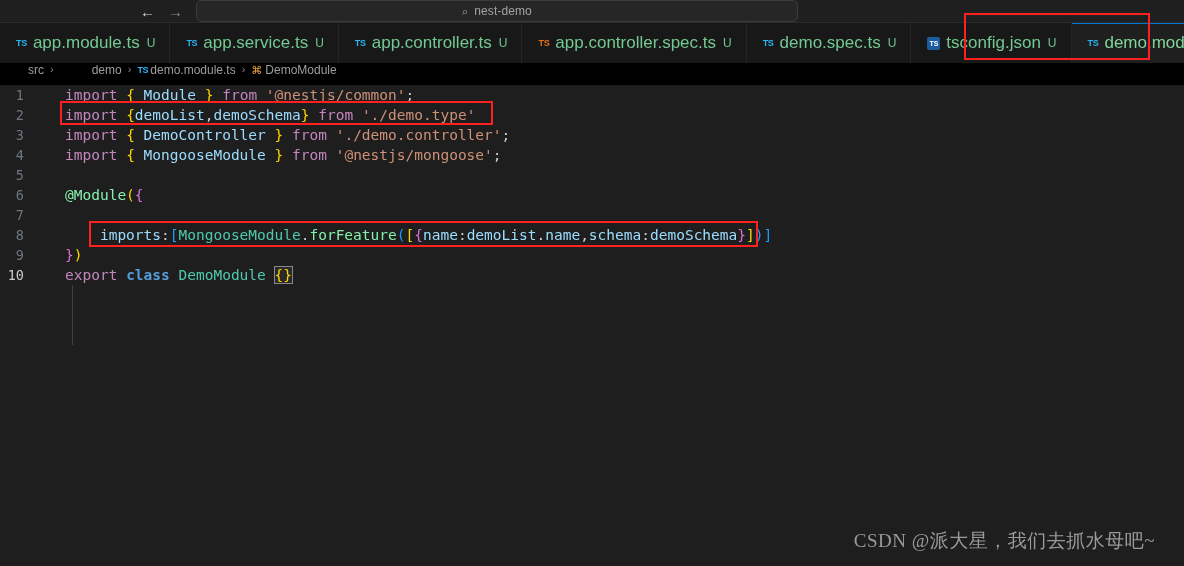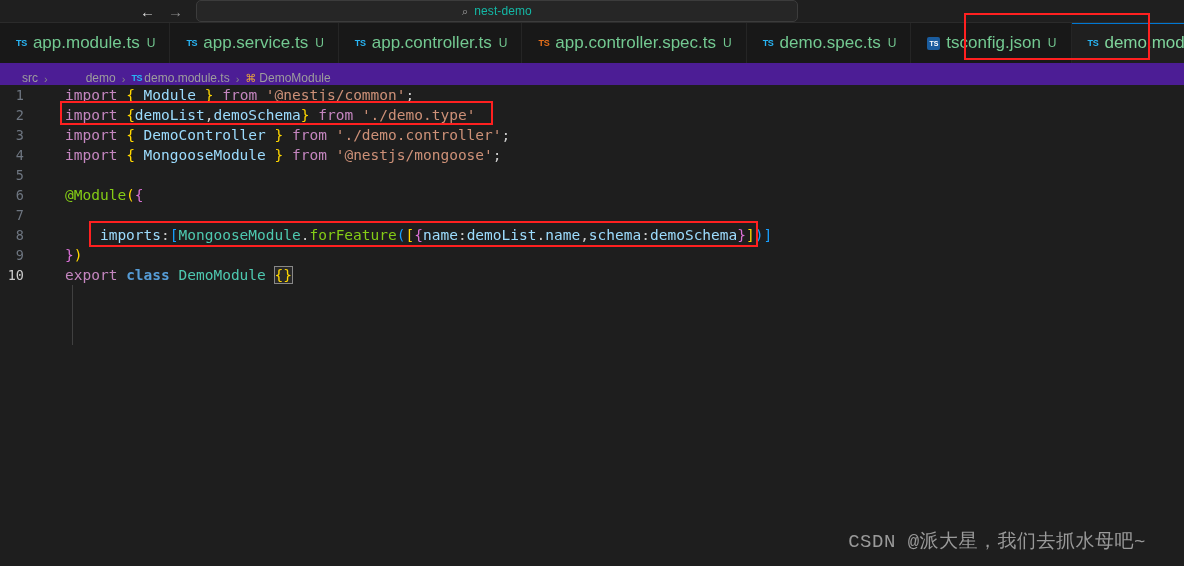--- a/index.html
+++ b/index.html
@@ -53,21 +53,21 @@
     gap: 6px;
   }
   .qi-icon {
     font-size: 11px;
     color: #a0a0a0;
     line-height: 1;
     transform: rotate(0deg);
   }
   .qi-text {
     font-size: 12px;
-    color: #14b8a6;
+    color: #a3a3a3;
     letter-spacing: .1px;
   }
 
   
   .tabbar {
     height: 40px;
     background: #181818;
     display: flex;
     align-items: stretch;
     position: relative;
@@ -142,24 +142,24 @@
     top: 13px;
     width: 186px;
     height: 47px;
     box-sizing: border-box;
     z-index: 30;
   }
 
   
   .breadcrumb {
     height: 22px;
-    background: #4c1d95;
-    display: flex;
-    align-items: flex-end;
-    padding-left: 22px;
+    background: #000000;
+    display: flex;
+    align-items: flex-start;
+    padding-left: 28px;
     gap: 4px;
     font-size: 12px;
     color: #9d9d9d;
   }
   .bc-sep { color: #888888; font-size: 11px; margin: 0 2px; }
   .bc-icon-ts {
     font-size: 9px;
     font-weight: bold;
     color: #29b6f6;
     letter-spacing: -0.3px;
@@ -212,45 +212,45 @@
   
   .t-kw      { color: #c586c0; }  
   .t-kw2     { color: #569cd6; font-weight: bold; }  
   .t-brace   { color: #ffd700; }
   .t-brace2  { color: #da70d6; }
   .t-brace3  { color: #179fff; }
   .t-ident   { color: #9cdcfe; }
   .t-type    { color: #4ec9b0; }
   .t-str     { color: #ce9178; }
   .t-punct   { color: #cccccc; }
-  .t-deco    { color: #84cc16; }
+  .t-deco    { color: #86efac; }
   .t-prop    { color: #9cdcfe; }
 
   .bracket-match {
     outline: 1px solid #888888;
     background: rgba(120,120,120,0.12);
   }
 
   
   .code-annotation {
     position: absolute;
     border: 2px solid #ff2020;
     box-sizing: border-box;
     pointer-events: none;
     z-index: 20;
   }
 
   
   .watermark {
     position: absolute;
-    right: 38px;
+    right: 29px;
     bottom: 12px;
     font-size: 19px;
     color: #9a9a9a;
-    font-family: Liberation Mono, monospace;
+    font-family: Liberation Serif, serif;
     letter-spacing: 0.5px;
     user-select: none;
   }
 </style>
 </head>
 <body>
 
 <div class="titlebar">
   <div class="tb-nav">
     <span class="tb-arrow active">←</span>

